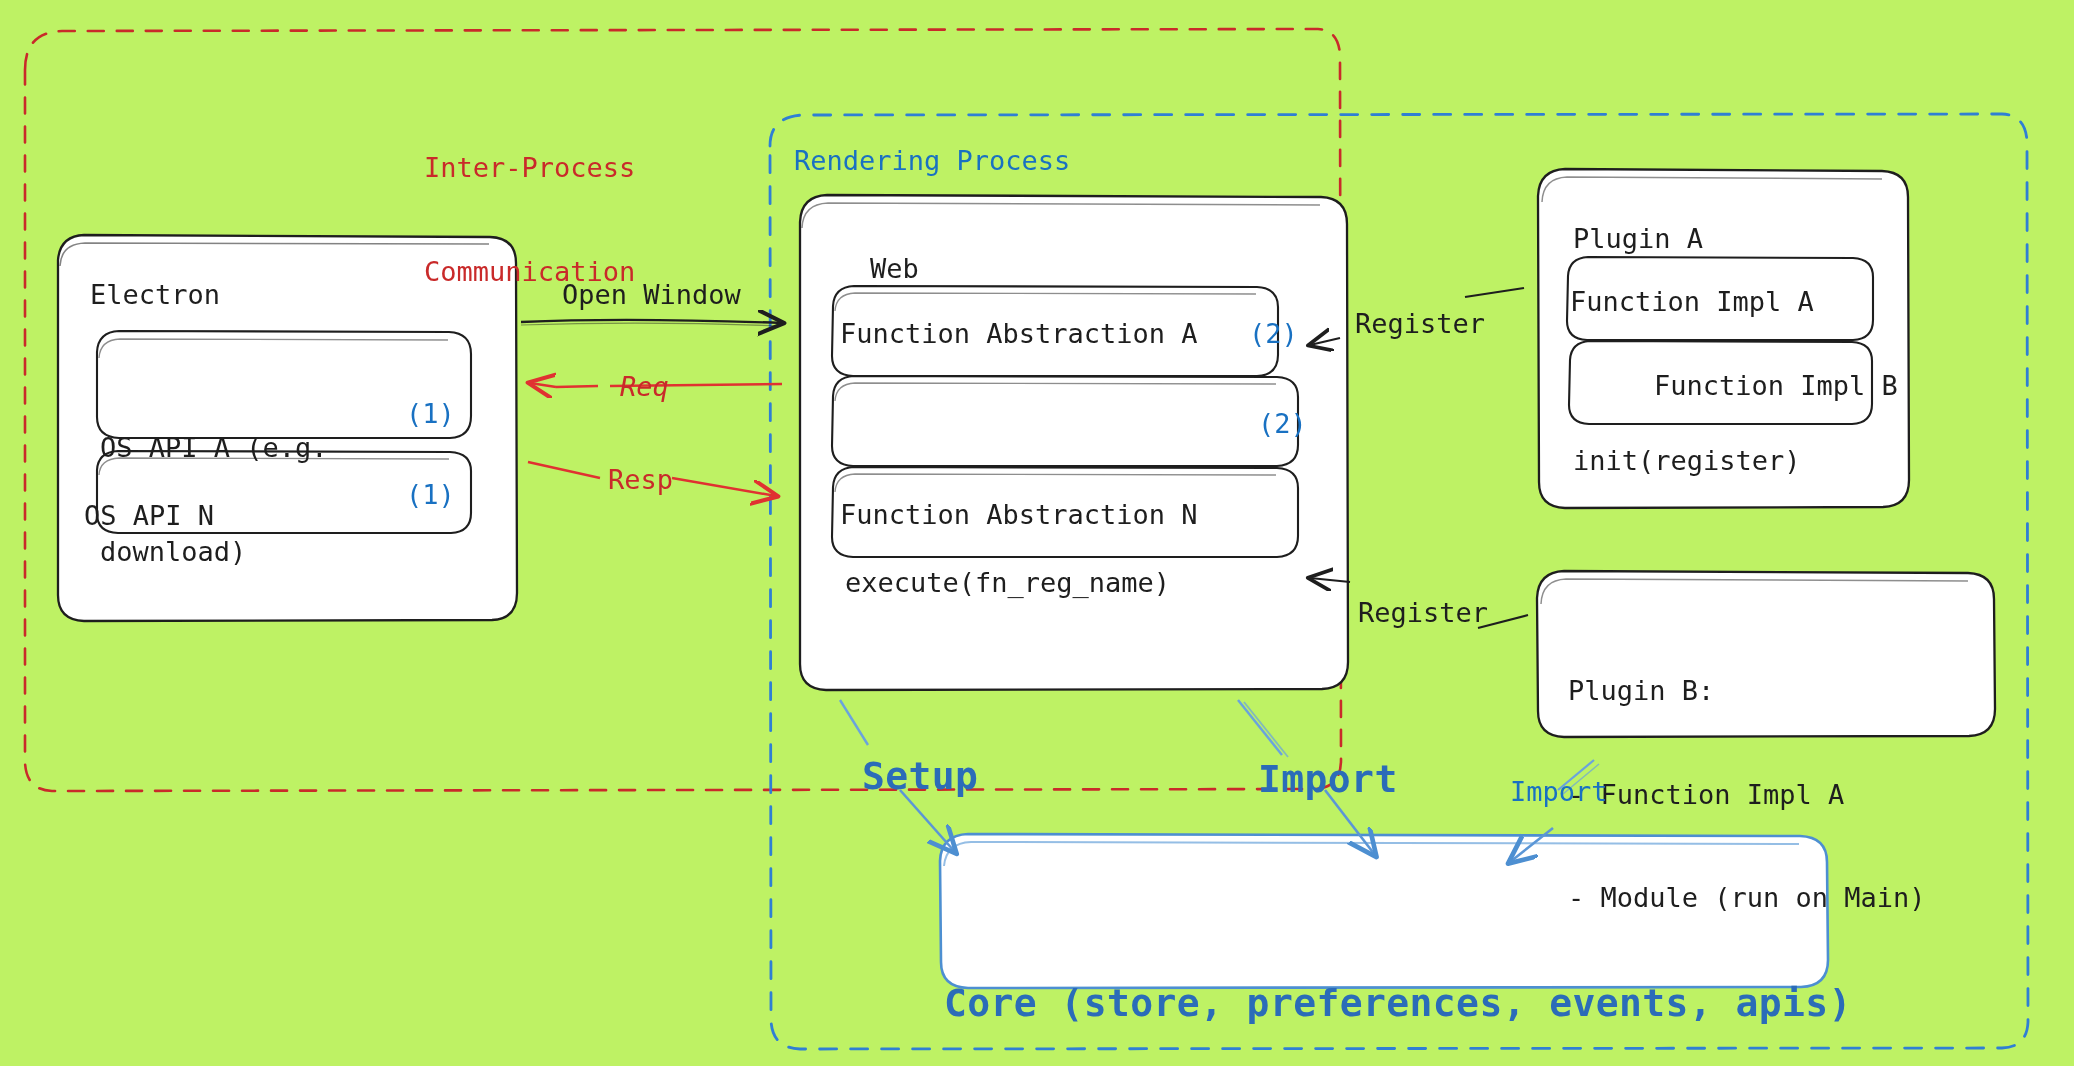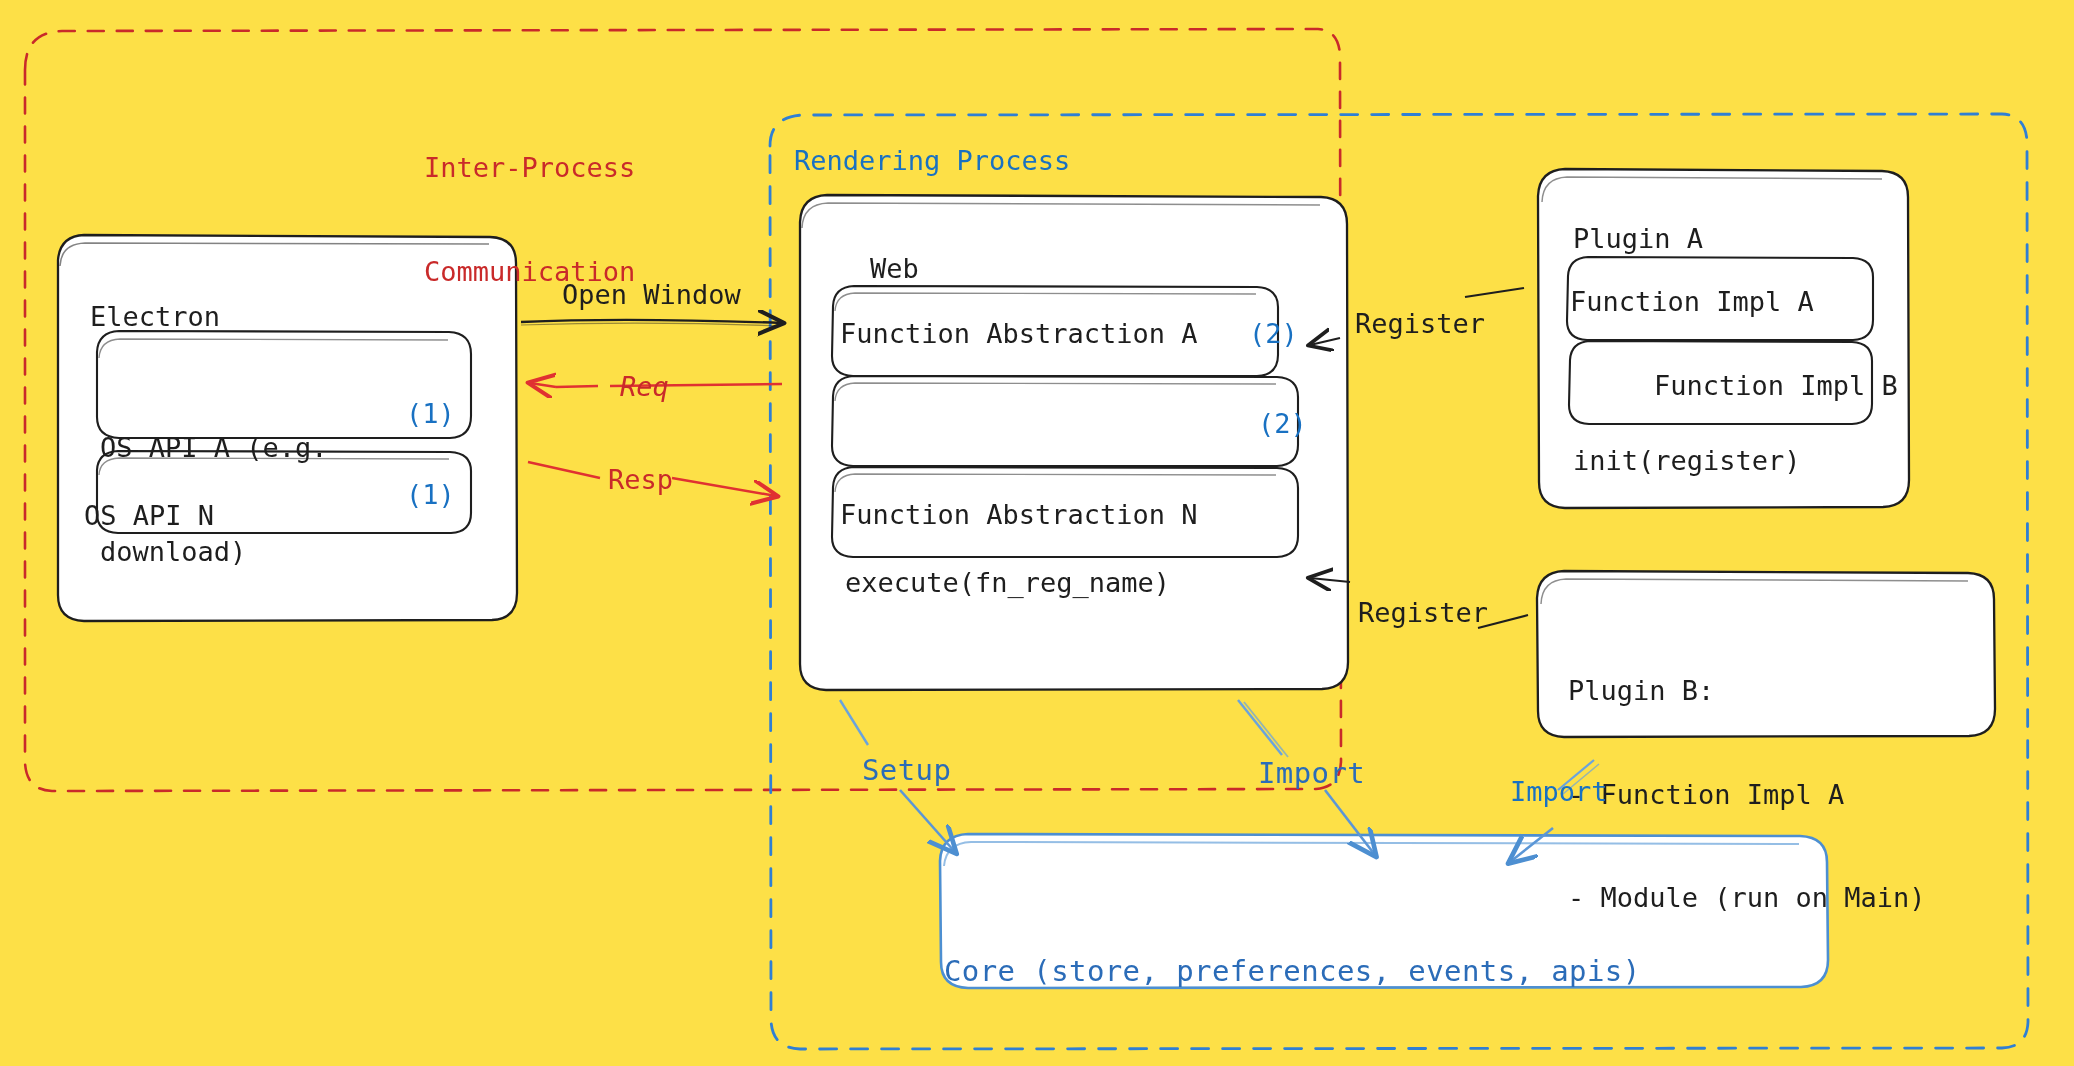--- a/index.html
+++ b/index.html
@@ -1,35 +1,35 @@
 <!DOCTYPE html>
 <html><head>
 <meta charset="utf-8">
 <style>
   html,body{margin:0;padding:0;background:#ffffff;}
   #stage{
     position:relative;
     width:2074px;height:1066px;
-    background:#fde047;
+    background:#bef264;
     font-family:"DejaVu Sans Mono", monospace;
     overflow:hidden;
   }
   svg#sketch{position:absolute;left:0;top:0;width:2074px;height:1066px;}
 
   .lbl{position:absolute;white-space:pre;line-height:1.28;}
   .mono{font-family:"DejaVu Sans Mono", monospace;}
   .ink{color:#1e1e1e;}
   .blue{color:#1971c2;}
   .red{color:#c92a2a;}
   .coreblue{color:#2b6cb8;}
 
   .t-grp{font-size:27px;font-weight:400;}
   .t-box{font-size:27px;}
   .t-edge{font-size:27px;}
-  .t-core{font-size:29px;font-weight:400;letter-spacing:.4px;}
+  .t-core{font-size:38px;font-weight:700;letter-spacing:.4px;}
 
   .ctr{text-align:left;}
   .lft{text-align:left;}
 </style>
 </head>
 <body>
 
 <div id="stage">
 
   <svg id="sketch" viewBox="0 0 2074 1066">
@@ -153,21 +153,21 @@
     </g>
   </svg>
 
   <div class="lbl mono t-grp red lft" style="left:424px;top:82px;width:340px;">
     <div>Inter-Process</div>
     <div>Communication</div>
   </div>
 
   <div class="lbl mono t-grp blue lft" style="left:794px;top:144px;">Rendering Process</div>
 
-  <div class="lbl mono t-box ink lft" style="left:90px;top:278px;margin-top:22px;">Electron</div>
+  <div class="lbl mono t-box ink lft" style="left:90px;top:278px;">Electron</div>
 
   <div class="lbl mono t-box ink ctr" style="left:100px;top:362px;width:330px;">
     <div>OS API A (e.g.</div>
     <div>download)</div>
   </div>
   <div class="lbl mono t-box blue" style="left:406px;top:397px;">(1)</div>
 
   <div class="lbl mono t-box ink ctr" style="left:84px;top:478px;width:300px;margin-top:21px;">OS API N</div>
   <div class="lbl mono t-box blue" style="left:406px;top:478px;">(1)</div>
 

